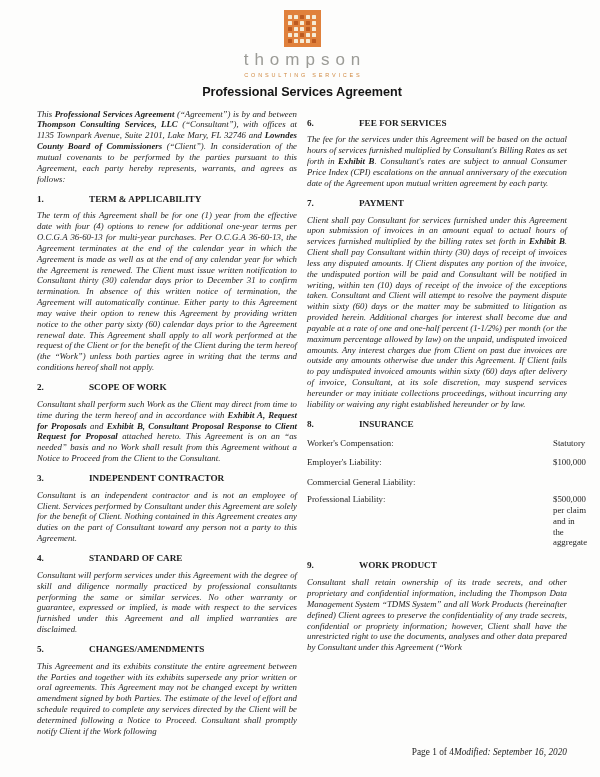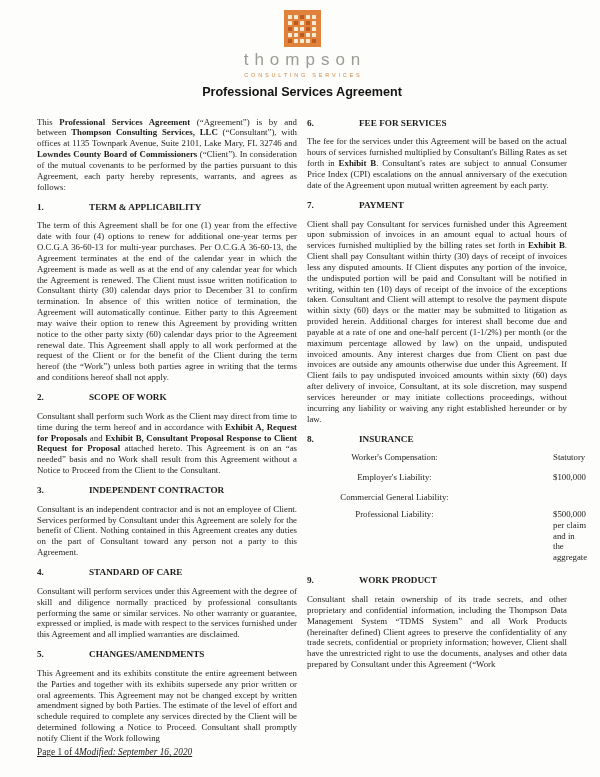--- a/index.html
+++ b/index.html
@@ -24,34 +24,34 @@
     font-family:"Liberation Sans",sans-serif;font-size:5.5px;
     letter-spacing:2.8px;margin-top:2px;text-indent:2.8px;
   }
   .doc-title{
     text-align:center;font-family:"Liberation Sans",sans-serif;
     font-weight:bold;font-size:12.6px;line-height:14.6px;color:#141414;margin-top:7px;
   }
   
   .columns{display:flex;gap:10px;margin-top:9px;}
   .col{width:260px;font-size:8.8px;line-height:10.85px;text-align:justify;}
-  .para{margin:8px 0 7px 0;}
+  .para{margin:0 0 7px 0;font-style:italic;}
   .b{font-weight:bold;}
   .sec-head{display:flex;font-weight:bold;font-size:9.2px;margin:9px 0 6px 0;text-align:left;}
   .sec-num{width:52px;flex:none;}
   
   .ins-table{margin:8px 0 7px 0;}
   .ins-row{display:flex;margin-bottom:6px;text-align:left;}
-  .ins-label{width:175px;flex:none;text-align:center;}
+  .ins-label{width:175px;flex:none;text-align:left;}
   .ins-val{margin-left:23px;width:97px;}
   .ins-val > div{margin-bottom:3px;margin-left:48px;}
   
   .footer{
     position:absolute;left:37px;right:33px;top:747px;
-    display:flex;justify-content:flex-start;font-size:9.3px;text-decoration:underline;
+    display:flex;justify-content:flex-end;font-size:9.3px;
   }
   .footer-right{font-style:italic;}
 </style>
 </head>
 <body>
 
 <div class="page">
 
   <div class="logo-wrap">
     <div class="logo-square" style="background: rgb(224, 129, 60);">

